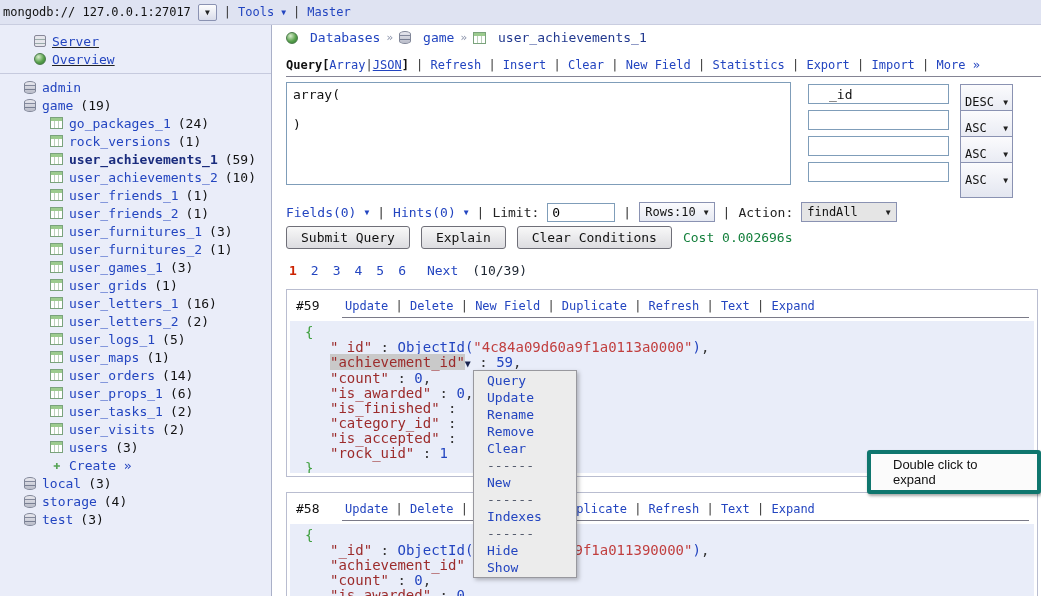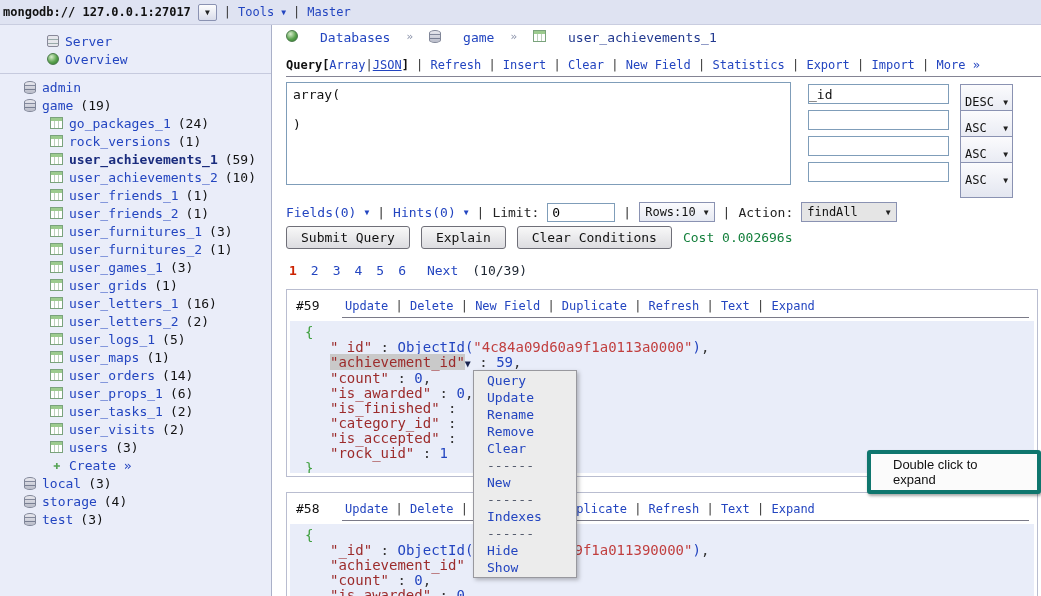--- a/index.html
+++ b/index.html
@@ -11,37 +11,37 @@
   }
   a, .lnk { color:#2345c0; text-decoration:none; cursor:pointer; }
   .pipe { color:#333; }
 
   
   #topbar {
     position:absolute; left:0; top:0; width:1041px; height:25px;
     background:#dfe3f2; border-bottom:1px solid #c9cde0;
     display:flex; align-items:center; font-size:12px; gap:7px; padding-left:3px;
   }
-  #topbar .conn { color:#111;font-weight:bold; }
+  #topbar .conn { color:#111; }
   .mini-select {
     display:inline-flex; align-items:center; justify-content:center;
     width:19px; height:17px; border:1px solid #8a92b2; border-radius:2px;
     background:linear-gradient(#fdfdfd,#d9dcea); font-size:8px; color:#222; cursor:pointer;
   }
   .arr-blue { color:#2345c0; font-size:8px; }
   .arr-dark { color:#222; font-size:8px; }
 
   
   #sidebar {
     position:absolute; left:0; top:25px; width:272px; height:571px;
     background:#eaedf9; border-right:1px solid #aab0c8; padding-top:7px;
   }
   .srow { height:18px; display:flex; align-items:center; white-space:nowrap; }
   .srow .cnt { color:#111; margin-left:7px; }
-  .lv1 { padding-left:47px; }
+  .lv1 { padding-left:34px;text-decoration:underline; }
   .lvdb { padding-left:24px; }
   .lvcol { padding-left:50px; }
   .sel-col { font-weight:bold; color:#1a2c7e !important; }
   #sidebar hr { border:none; border-top:1px solid #c6cade; margin:5px 0 4px 0; }
 
   
   .ic { display:inline-block; margin-right:6px; flex:0 0 auto; }
   .ic-globe { width:12px; height:12px; border-radius:50%;
     background:radial-gradient(circle at 35% 30%, #d8eccc, #5aa24e 55%, #2c7a2e);
     border:1px solid #4a7a4a; }
@@ -52,36 +52,36 @@
     background:linear-gradient(#e9e9ef,#b9bcc9),
     repeating-linear-gradient(#0000 0 3px, #9aa0b0 3px 4px); background-blend-mode:multiply; }
   .ic-table { width:13px; height:12px; border:1px solid #7aa37c; background:
     linear-gradient(#9ccb8e 0 3px, #0000 3px),
     repeating-linear-gradient(90deg, #0000 0 3px, #bcd0bc 3px 4px), #fff; }
   .ic-plus { color:#57a457; font-size:12px; line-height:12px; width:13px; text-align:center; }
 
   
   #main { position:absolute; left:272px; top:25px; width:769px; height:571px; background:#fff; }
 
-  #breadcrumb { position:absolute; left:14px; top:5px; display:flex; gap:16px; }
+  #breadcrumb { position:absolute; left:14px; top:5px; display:flex; align-items:center; gap:6px; }
   #breadcrumb .crumb-sep { color:#8890a8; font-size:11px; }
   .crumb-last { color:#22398f; }
 
   #qtoolbar { position:absolute; left:14px; top:33px; font-size:12px; white-space:nowrap; }
   #qtoolbar .bold { color:#111; font-weight:bold; }
   #qtoolbar .u { text-decoration:underline; }
   #toolbar-rule { position:absolute; left:14px; right:0; top:51px; border-top:1px solid #848494; }
 
   #query-textarea {
     position:absolute; left:14px; top:57px; width:505px; height:103px;
     border:1px solid #7f9db9; background:#fff; resize:none;
     font-family:inherit; font-size:13px; line-height:15px; padding:4px 6px; color:#111;
   }
   .sort-input { position:absolute; left:536px; width:141px; height:20px;
-    border:1px solid #7f9db9; font-family:inherit; font-size:13px; padding:1px 0; color:#111; }
+    border:1px solid #7f9db9; font-family:inherit; font-size:13px; padding:1px 20px; color:#111; }
   .fake-select { position:absolute; left:688px; width:53px; height:36px;
     border:1px solid #8a92b2; background:linear-gradient(#fbfbfd,#e3e6f0);
     display:flex; align-items:center; justify-content:space-between;
     padding:0 4px; font-size:12px; cursor:pointer; color:#111; }
 
   #options-row { position:absolute; left:14px; top:177px; display:flex; align-items:center;
     gap:8px; font-size:13px; white-space:nowrap; }
   #limit-input { width:68px; height:19px; border:1px solid #7f9db9; font-family:inherit;
     font-size:13px; padding:1px 4px; }
   .inline-select { display:inline-flex; align-items:center; gap:8px; height:20px;

